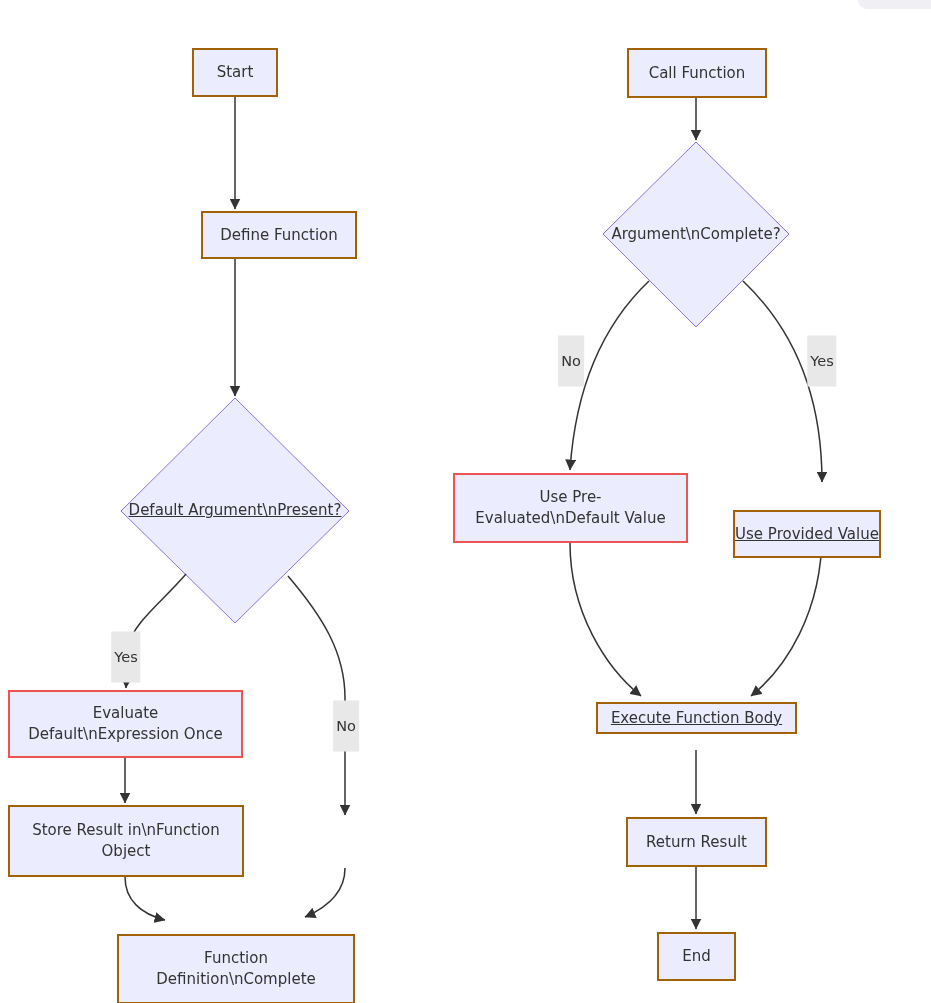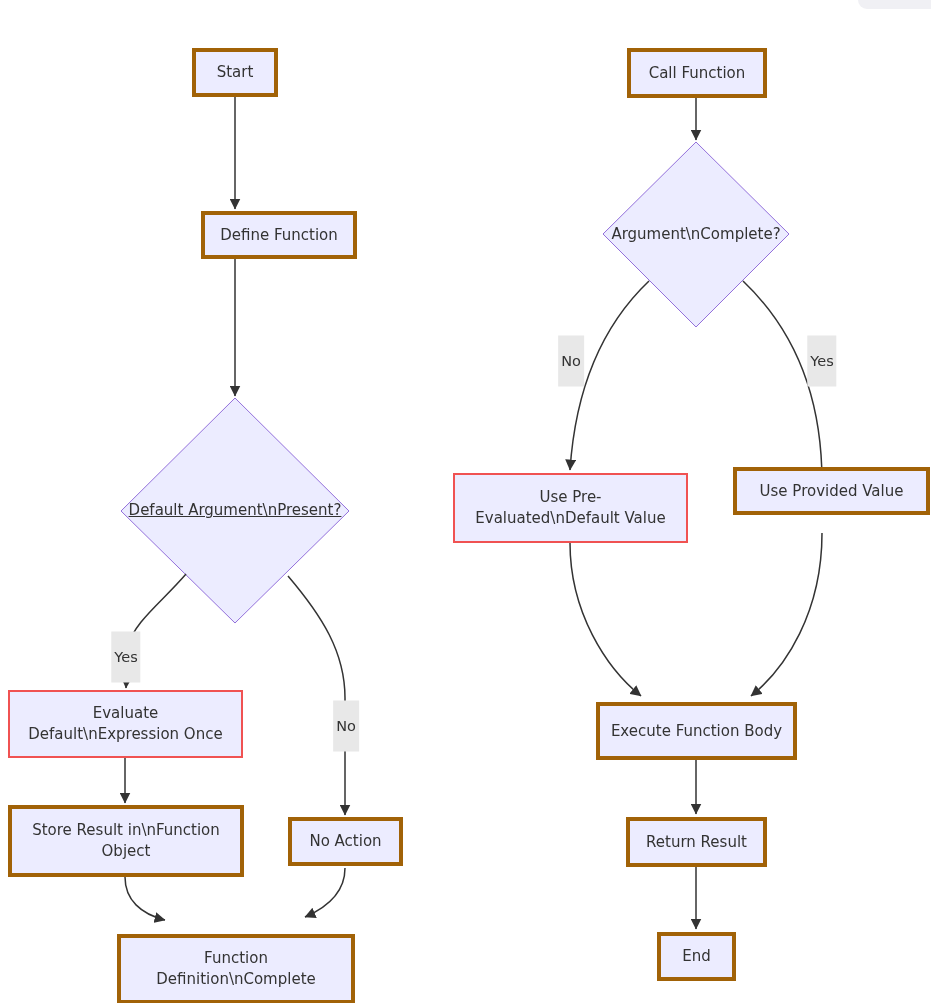--- a/index.html
+++ b/index.html
@@ -3,21 +3,21 @@
 <meta charset="utf-8">
 <style>
   html,body{margin:0;padding:0;background:#ffffff;}
   .canvas{
     position:relative;width:931px;height:1003px;background:#ffffff;
     font-family:"DejaVu Sans","Liberation Sans",sans-serif;color:#333333;
     overflow:hidden;
   }
   svg.edges{position:absolute;left:0;top:0;}
   .node{
-    position:absolute;background:#ECECFF;border:4px solid #a16207;
+    position:absolute;background:#ECECFF;border:2px solid #a16207;
     display:flex;flex-direction:column;align-items:center;justify-content:center;
     text-align:center;font-size:15px;line-height:21px;color:#333333;
     box-sizing:border-box;
   }
   .node.red{border:2px solid #f05252;}
   .diamond-label{
     position:absolute;transform:translate(-50%,-50%);font-size:15px;
     color:#333333;text-align:center;white-space:nowrap;
   }
   .edge-label{
@@ -78,45 +78,42 @@
   <div class="node red" style="left:8px;top:690px;width:235px;height:68px;">
     <div>Evaluate</div>
     <div>Default\nExpression Once</div>
   </div>
 
   <div class="node" style="left:8px;top:805px;width:236px;height:72px;">
     <div>Store Result in\nFunction</div>
     <div>Object</div>
   </div>
 
-  <div class="node" style="left:288px;top:817px;width:115px;height:49px;">
-    <div>No Action</div>
-  </div>
 
   <div class="node" style="left:117px;top:922px;width:238px;height:70px;margin-top:12px;">
     <div>Function</div>
     <div>Definition\nComplete</div>
   </div>
 
   <div class="node" style="left:627px;top:48px;width:140px;height:50px;">
     <div>Call Function</div>
   </div>
 
   <div class="diamond-label" style="left:696px;top:234px;">Argument\nComplete?</div>
 
   <div class="node red" style="left:453px;top:473px;width:235px;height:70px;">
     <div>Use Pre-</div>
     <div>Evaluated\nDefault Value</div>
   </div>
 
-  <div class="node" style="left:733px;top:467px;width:197px;height:48px;">
+  <div class="node" style="left:733px;top:510px;width:148px;height:48px;text-decoration:underline;">
     <div>Use Provided Value</div>
   </div>
 
-  <div class="node" style="left:596px;top:702px;width:201px;height:58px;">
+  <div class="node" style="left:596px;top:702px;width:201px;height:32px;text-decoration:underline;">
     <div>Execute Function Body</div>
   </div>
 
   <div class="node" style="left:626px;top:817px;width:141px;height:50px;">
     <div>Return Result</div>
   </div>
 
   <div class="node" style="left:657px;top:932px;width:79px;height:49px;">
     <div>End</div>
   </div>

